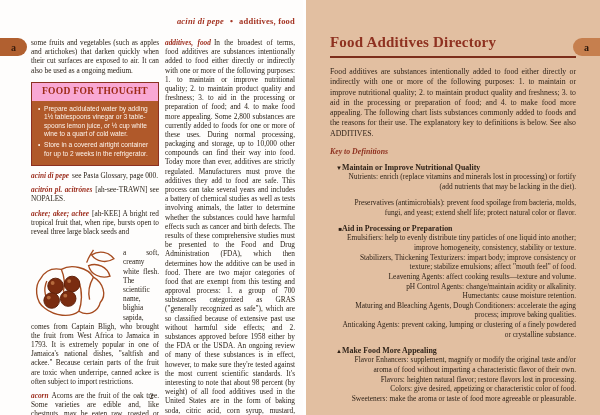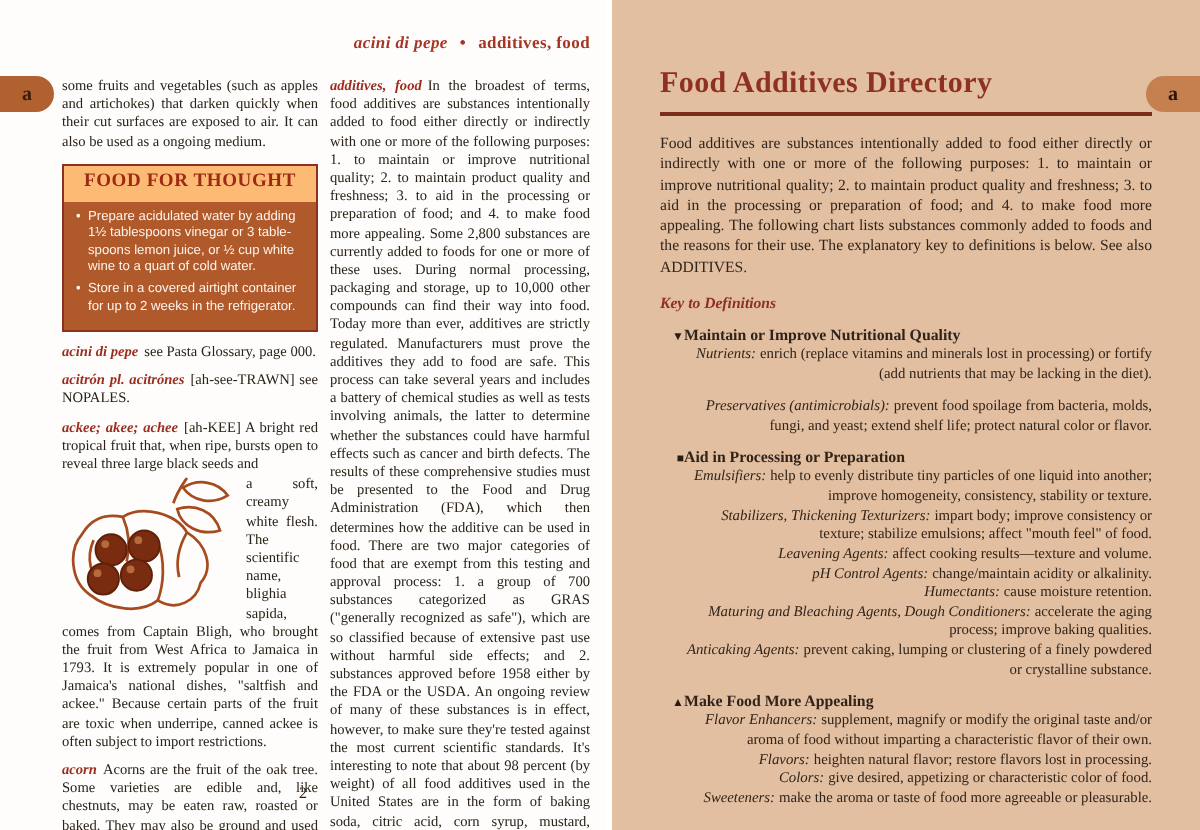--- a/index.html
+++ b/index.html
@@ -21,28 +21,28 @@
   .col { position: absolute; top: 38px; width: 128px; font-size: 7.3px; line-height: 1.26;
     color: #2b2218; text-align: justify; }
   .col1 { left: 31px; }
   .col2 { left: 165px; width: 130px; }
 
   .entry { margin-top: 5px; }
   .term { font-weight: bold; font-style: italic; color: #9c2d1d; margin-right: 3px; }
 
   
   .fft { margin-top: 7px; border: 1px solid #8c3020; background: #b0592a; }
-  .fft-head { background: #fdba74; color: #9c2a16; font-weight: bold; font-size: 9.5px;
+  .fft-head { background: #f9a8d4; color: #9c2a16; font-weight: bold; font-size: 9.5px;
     text-align: center; padding: 3px 2px; letter-spacing: 0.3px; }
   .fft-body { padding: 4px 5px 5px 5px; }
   .fft-bullet { font-family: "Liberation Sans", sans-serif; color: #fdf3ea; font-size: 6.6px;
     line-height: 1.3; padding-left: 7px; position: relative; text-align: left; margin-bottom: 2px; }
   .fft-bullet::before { content: "•"; position: absolute; left: 1px; top: 0; }
 
-  .ackee-wrap { margin-top: 1px; }
+  .ackee-wrap { margin-top: 12px; }
   .ackee-svg { float: left; width: 88px; height: 70px; margin: 1px 4px 0 0; }
   .pagenum { position: absolute; bottom: 14px; width: 100%; text-align: center;
     font-size: 8px; color: #2b2218; }
   .pagenum-left { left: 0; width: 303px; }
 
   
   .page-right { position: absolute; left: 306px; top: 0; width: 294px; height: 415px; background: #e2bfa1; }
   .tab-right { position: absolute; right: 0; top: 38px; width: 27px; height: 18px;
     background: #c67f4e; border-radius: 9px 0 0 9px; color: #2a150a;
     font-weight: bold; font-size: 10px; display: flex; align-items: center; justify-content: center; }
@@ -50,21 +50,21 @@
   .rp-title { color: #8e3120; font-size: 15px; font-weight: bold; letter-spacing: 0.2px; }
   .rp-rule { height: 2px; background: #7c2d1a; margin: 5px 0 9px 0; }
   .rp-intro { font-size: 7.8px; line-height: 1.32; text-align: justify; }
   .rp-keyhead { color: #8e3120; font-weight: bold; font-style: italic; font-size: 7.8px; margin-top: 8px; }
   .key-item { margin-top: 7px; text-align: right; }
   .key-headrow { display: flex; align-items: baseline; }
   .key-sym { width: 12px; font-size: 6px; color: #2a1c12; flex: none; padding-top: 1px; }
   .key-heading { font-weight: bold; font-size: 7.9px; }
   .key-defs { padding-left: 12px; }
   .key-def { font-size: 7.4px; line-height: 1.3; padding-left: 8px; text-indent: -8px; }
-  .key-def .dterm { font-style: italic; margin-right: 2px; }
+  .key-def .dterm { margin-right: 2px; }
 </style>
 </head>
 <body>
 
 <div class="spread">
 
   <div class="page-left">
 
     <div class="tab-left">
       <span>a</span>

